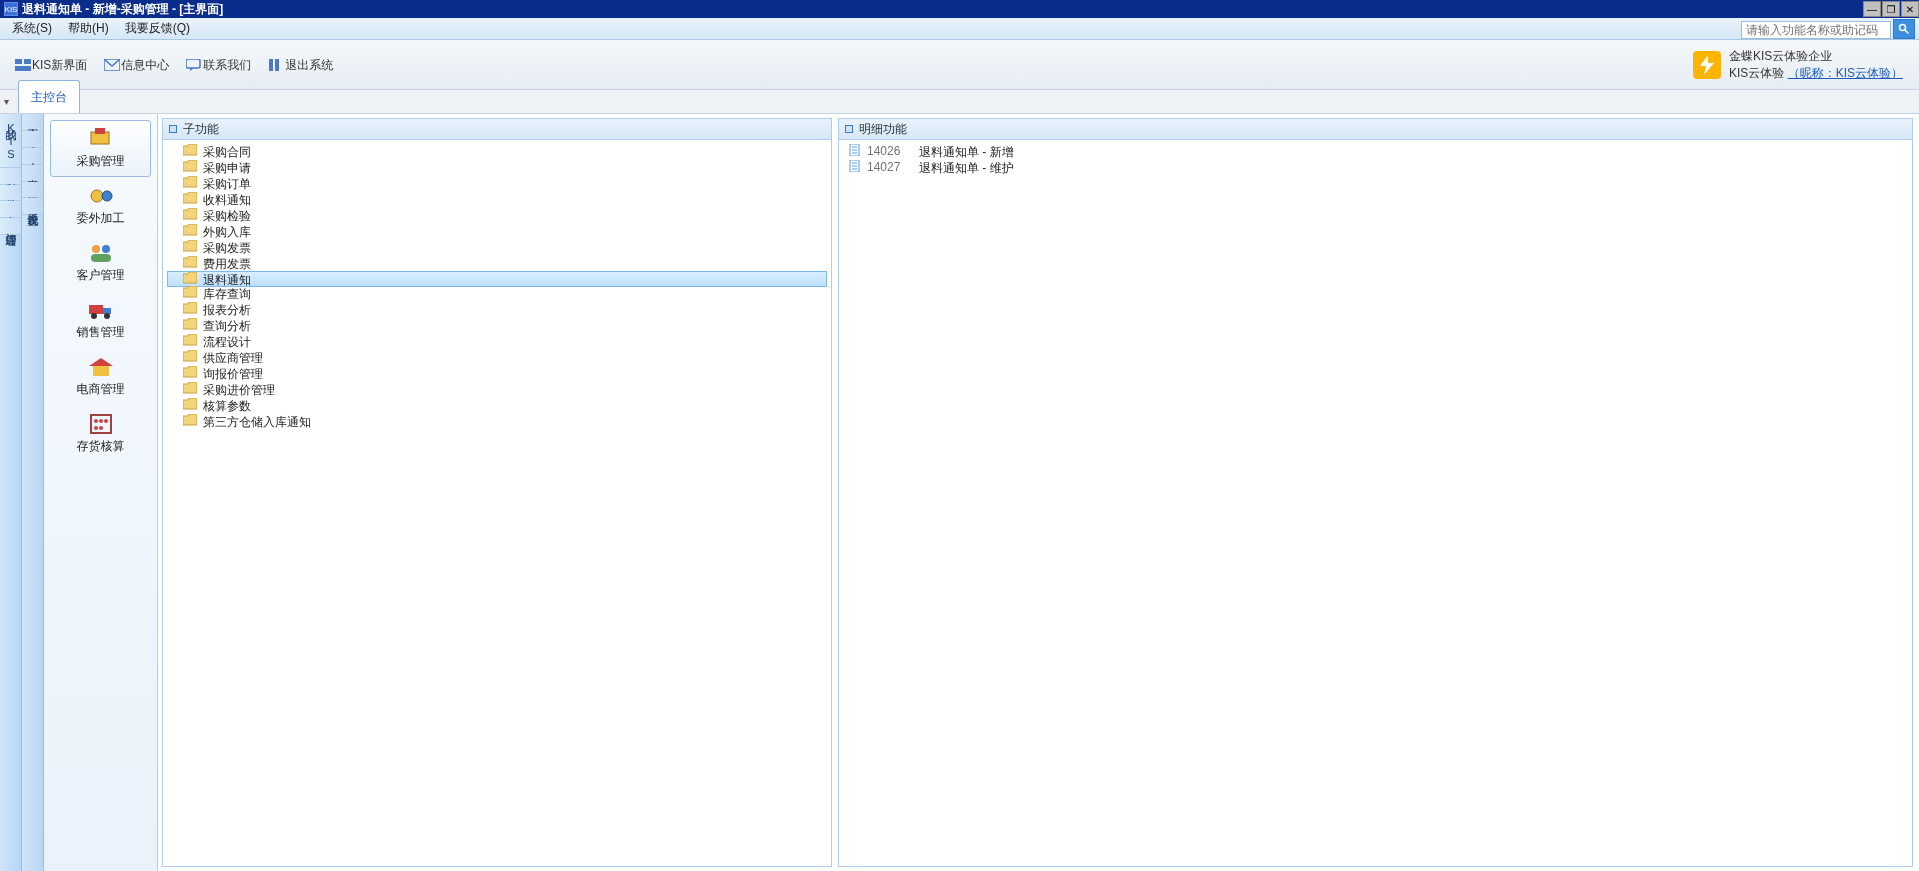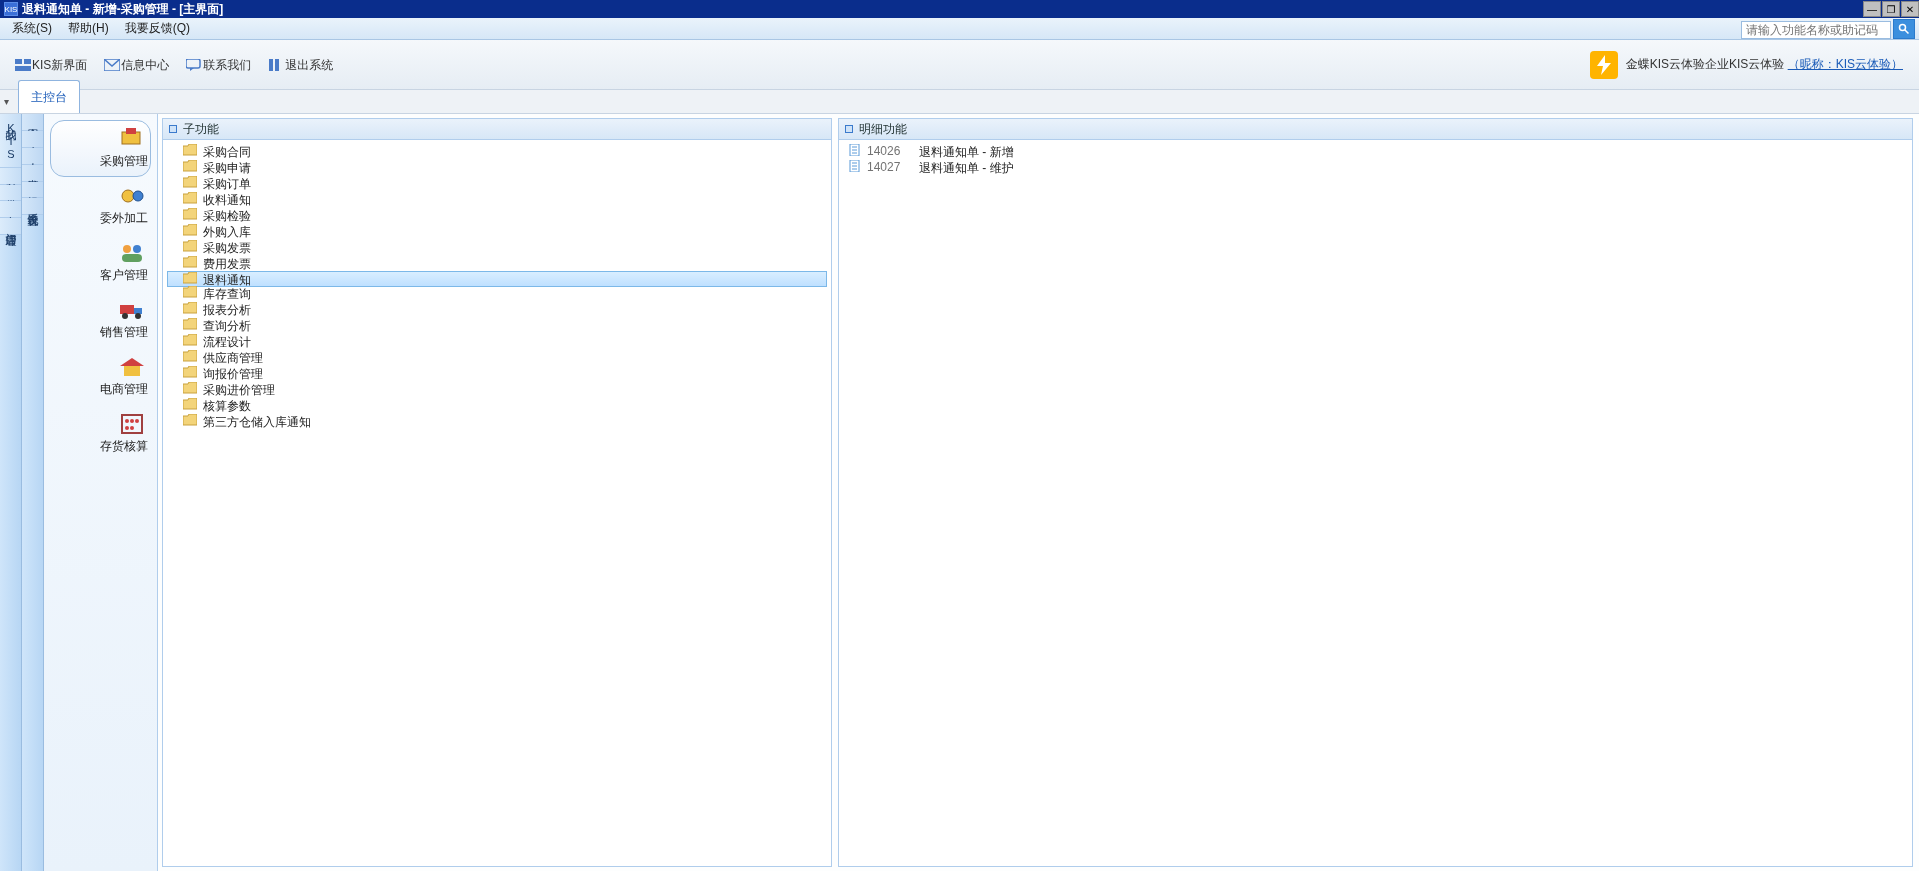--- a/index.html
+++ b/index.html
@@ -20,40 +20,40 @@
 .menubar .search-btn { width: 22px; height: 20px; background: #3b8fde; display: flex; align-items: center; justify-content: center; margin-left: 2px; cursor: pointer; border: 1px solid #2a7acc; }
 .menubar .search-btn svg { width: 12px; height: 12px; fill: #fff; }
 
 
 .toolbar { height: 50px; background: linear-gradient(#f5f8fb, #e6edf4); border-bottom: 1px solid #c8d4e2; display: flex; align-items: center; padding: 0 6px; }
 .toolbar .tb-item { display: flex; flex-direction: row; align-items: center; padding: 2px 8px; cursor: pointer; color: #333; }
 .toolbar .tb-item .tb-icon { width: 18px; height: 14px; display: flex; align-items: center; justify-content: center; }
 .toolbar .tb-item .tb-label { font-size: 12px; margin-top: 2px; }
 .toolbar .company-info { margin-left: auto; display: flex; align-items: center; gap: 8px; padding-right: 10px; }
 .toolbar .company-icon { width: 28px; height: 28px; background: #ffb400; border-radius: 4px; display: flex; align-items: center; justify-content: center; }
-.toolbar .company-text { display: flex; flex-direction: row; font-size: 12px; color: #333; }
+.toolbar .company-text { display: flex; flex-direction: column; font-size: 12px; color: #333; }
 .toolbar .company-text a { color: #1a5bb8; text-decoration: underline; }
 
 
 .tabstrip { height: 24px; background: #eef2f6; border-bottom: 1px solid #c8d4e2; display: flex; align-items: flex-end; padding-left: 4px; }
 .tabstrip .chev { width: 14px; font-size: 10px; color: #555; cursor: pointer; align-self: center; }
 .tabstrip .tab { height: 22px; border: 1px solid #8fb4df; border-bottom: none; background: #fff; padding: 16px 12px; display: flex; align-items: center; color: #1a5bb8; cursor: pointer; border-radius: 3px 3px 0 0; }
 
 
 .workspace { display: flex; height: calc(871px - 18px - 22px - 50px - 24px); }
 
 
 .vrail { width: 22px; background: linear-gradient(to right, #cfe5fa, #b7d6f4); display: flex; flex-direction: column; border-right: 1px solid #9abce0; }
 .vrail.inner { width: 22px; }
 .vrail .vitem { writing-mode: vertical-rl; text-orientation: upright; padding: 6px 3px; font-size: 11px; color: #1a3b66; cursor: pointer; border-bottom: 1px solid #b0cdec; text-align: center; letter-spacing: 1px; background: linear-gradient(to right, #dcecfb, #c5ddf5); }
 .vrail .vitem.group2 { background: linear-gradient(to right, #d5e7f9, #bed8f3); }
 
 
 .modnav { width: 114px; background: linear-gradient(#f6fafe, #e9f2fb); border-right: 1px solid #b0cdec; padding: 6px; }
-.modnav .mod { display: flex; flex-direction: column; align-items: flex-end; gap: 2px; padding: 6px 2px; cursor: pointer; border: 1px solid transparent; border-radius: 14px; }
+.modnav .mod { display: flex; flex-direction: column; align-items: center; gap: 2px; padding: 6px 2px; cursor: pointer; border: 1px solid transparent; border-radius: 3px; }
 .modnav .mod.active { background: linear-gradient(#fff, #eaf2fb); border: 1px solid #9abce0; }
 .modnav .mod .mod-icon { width: 32px; height: 24px; display: flex; align-items: center; justify-content: center; }
 .modnav .mod .mod-label { font-size: 12px; color: #222; }
 
 
 .panes { flex: 1; display: flex; gap: 6px; padding: 4px 6px 4px 4px; background: #fdfefe; }
 .pane { border: 1px solid #b0cdec; display: flex; flex-direction: column; background: #fff; }
 .pane-sub { width: 670px; }
 .pane-detail { flex: 1; }
 .pane-header { height: 21px; background: linear-gradient(#eaf2fb, #d7e7f7); border-bottom: 1px solid #b0cdec; display: flex; align-items: center; padding: 0 6px; gap: 6px; font-size: 12px; color: #233; }

